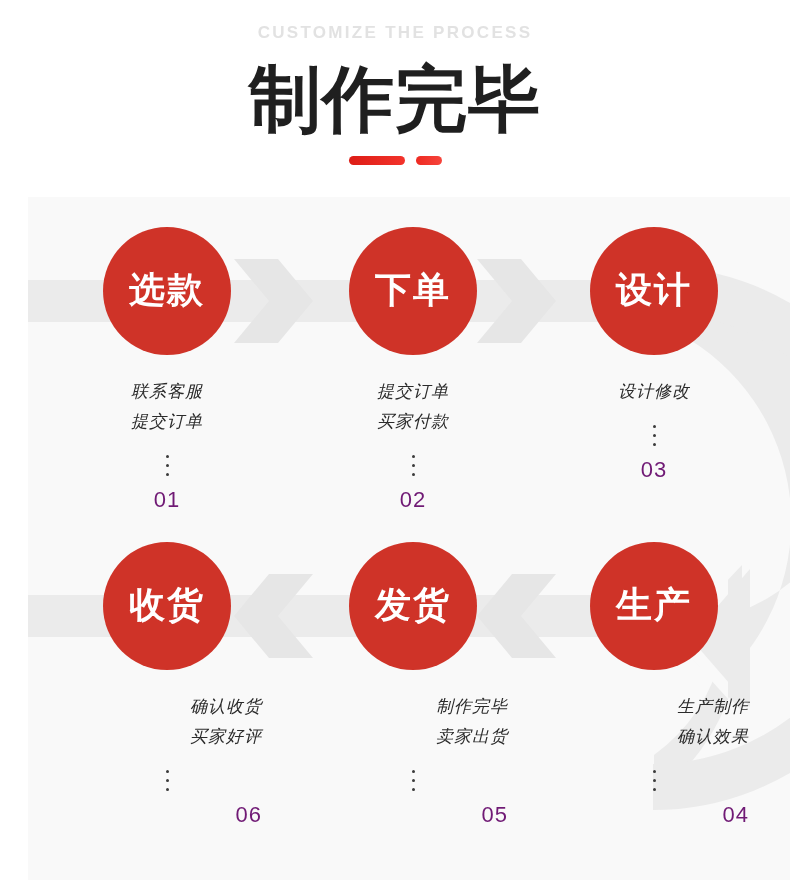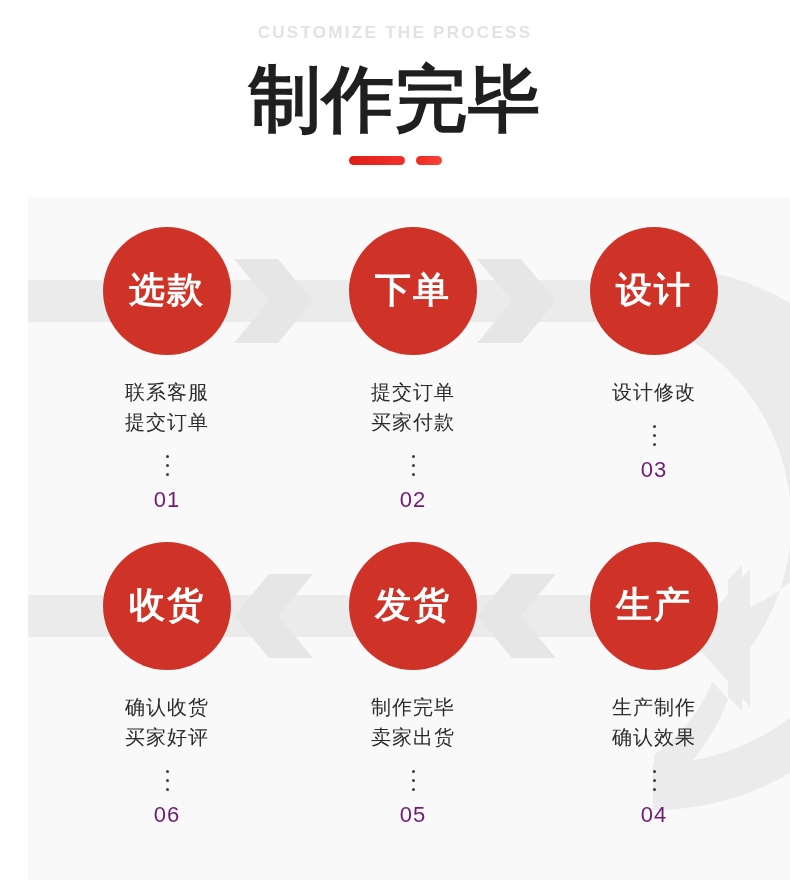--- a/index.html
+++ b/index.html
@@ -88,21 +88,21 @@
     height: 683px;
   }
 
   
   .step {
     position: absolute;
     width: 190px;
     text-align: center;
   }
   .step-r1 { top: 30px; }
-  .step-r2 { top: 345px; }
+  .step-r2 { top: 345px; text-align: right; }
   .col-1 { left: 44px; }
   .col-2 { left: 290px; }
   .col-3 { left: 531px; }
 
   .circle {
     width: 128px;
     height: 128px;
     margin: 0 auto;
     border-radius: 50%;
     background: #cf3328;
@@ -114,26 +114,27 @@
     font-weight: bold;
     letter-spacing: 2px;
     position: relative;
     z-index: 3;
     box-sizing: border-box;
     padding-bottom: 2px;
   }
 
   .desc {
     margin-top: 22px;
-    font-size: 20px;
+    font-size: 17px;
     line-height: 30px;
     color: #2b2b2b;
     letter-spacing: 1px;
     position: relative;
     z-index: 3;
+    font-style: italic;
   }
 
   .dots {
     margin-top: 12px;
     height: 32px;
     display: flex;
     flex-direction: column;
     align-items: center;
     justify-content: center;
     gap: 6px;

